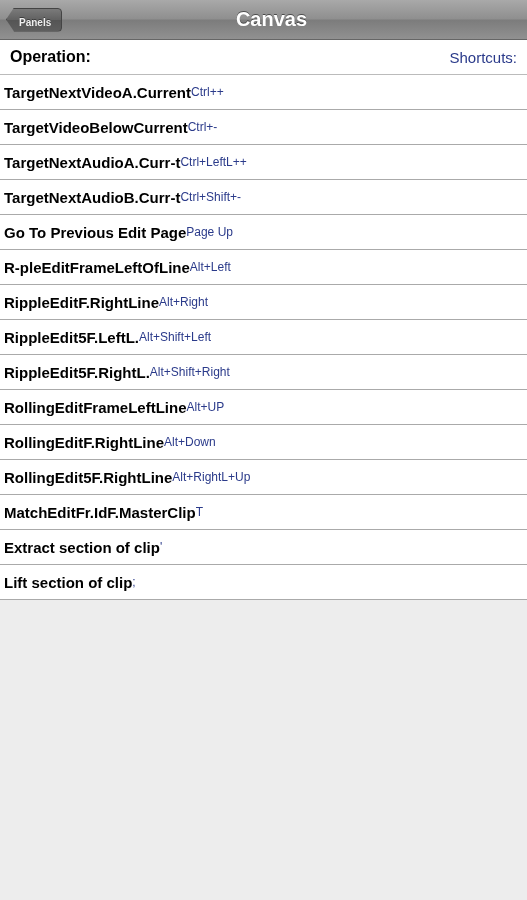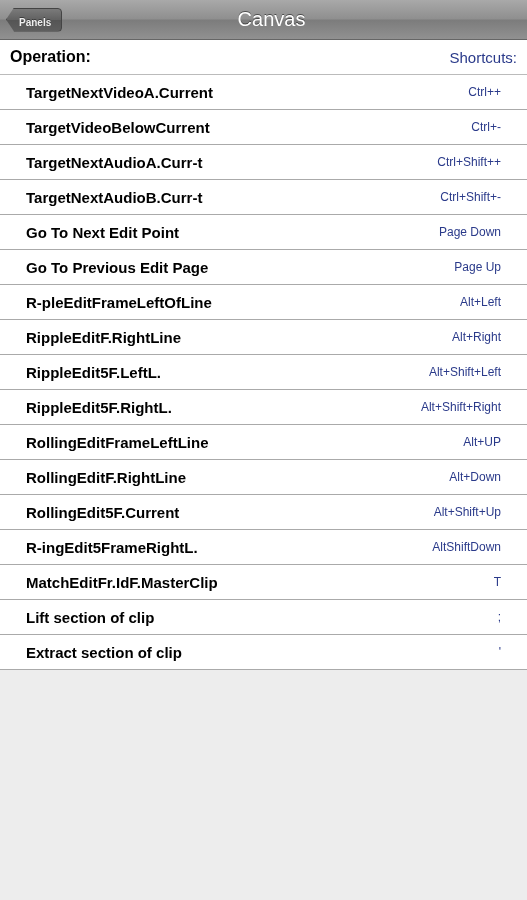--- a/index.html
+++ b/index.html
@@ -39,21 +39,21 @@
       text-shadow: 0 -1px 0 rgba(0,0,0,0.4);
       clip-path: polygon(8px 0, 100% 0, 100% 100%, 8px 100%, 0 50%);
       padding-left: 12px;
     }
     .title {
       position: absolute;
       left: 16px;
       right: 0;
       text-align: center;
       font-size: 20px;
-      font-weight: normal;
+      font-weight: bold;
       color: #fff;
       text-shadow: 0 -1px 0 rgba(0,0,0,0.5);
       pointer-events: none;
     }
     .header-row {
       display: flex;
       justify-content: space-between;
       align-items: center;
       padding: 8px 10px 8px 10px;
       background: #fff;
@@ -66,23 +66,22 @@
     }
     .header-right {
       font-size: 15px;
       color: #2a3a8a;
     }
     .list {
       background: #fff;
     }
     .row {
       display: flex;
-      justify-content: space-between;
       align-items: center;
-      padding: 8px 26px;
+      padding: 8px 4px;
       border-bottom: 1px solid #aaa;
       min-height: 35px;
     }
     .row:last-child {
       border-bottom: 1px solid #aaa;
     }
     .operation {
       font-size: 15px;
       font-weight: bold;
       color: #000;
@@ -116,29 +115,25 @@
     <div class="row">
       <div class="operation">TargetNextVideoA.Current</div>
       <div class="shortcut">Ctrl++</div>
     </div>
     <div class="row">
       <div class="operation">TargetVideoBelowCurrent</div>
       <div class="shortcut">Ctrl+-</div>
     </div>
     <div class="row">
       <div class="operation">TargetNextAudioA.Curr-t</div>
-      <div class="shortcut">Ctrl+Shift++</div>
+      <div class="shortcut">Ctrl+LeftL++</div>
     </div>
     <div class="row">
       <div class="operation">TargetNextAudioB.Curr-t</div>
       <div class="shortcut">Ctrl+Shift+-</div>
-    </div>
-    <div class="row">
-      <div class="operation">Go To Next Edit Point</div>
-      <div class="shortcut">Page Down</div>
     </div>
     <div class="row">
       <div class="operation">Go To Previous Edit Page</div>
       <div class="shortcut">Page Up</div>
     </div>
     <div class="row">
       <div class="operation">R-pleEditFrameLeftOfLine</div>
       <div class="shortcut">Alt+Left</div>
     </div>
     <div class="row">
@@ -155,34 +150,30 @@
     </div>
     <div class="row">
       <div class="operation">RollingEditFrameLeftLine</div>
       <div class="shortcut">Alt+UP</div>
     </div>
     <div class="row">
       <div class="operation">RollingEditF.RightLine</div>
       <div class="shortcut">Alt+Down</div>
     </div>
     <div class="row">
-      <div class="operation">RollingEdit5F.Current</div>
-      <div class="shortcut">Alt+Shift+Up</div>
-    </div>
-    <div class="row">
-      <div class="operation">R-ingEdit5FrameRightL.</div>
-      <div class="shortcut">AltShiftDown</div>
+      <div class="operation">RollingEdit5F.RightLine</div>
+      <div class="shortcut">Alt+RightL+Up</div>
     </div>
     <div class="row">
       <div class="operation">MatchEditFr.IdF.MasterClip</div>
       <div class="shortcut">T</div>
     </div>
     <div class="row">
+      <div class="operation">Extract section of clip</div>
+      <div class="shortcut">'</div>
+    </div>
+    <div class="row">
       <div class="operation">Lift section of clip</div>
       <div class="shortcut">;</div>
-    </div>
-    <div class="row">
-      <div class="operation">Extract section of clip</div>
-      <div class="shortcut">'</div>
     </div>
   </div>
 
 <div class="content-below"></div>
 
 </body></html>

